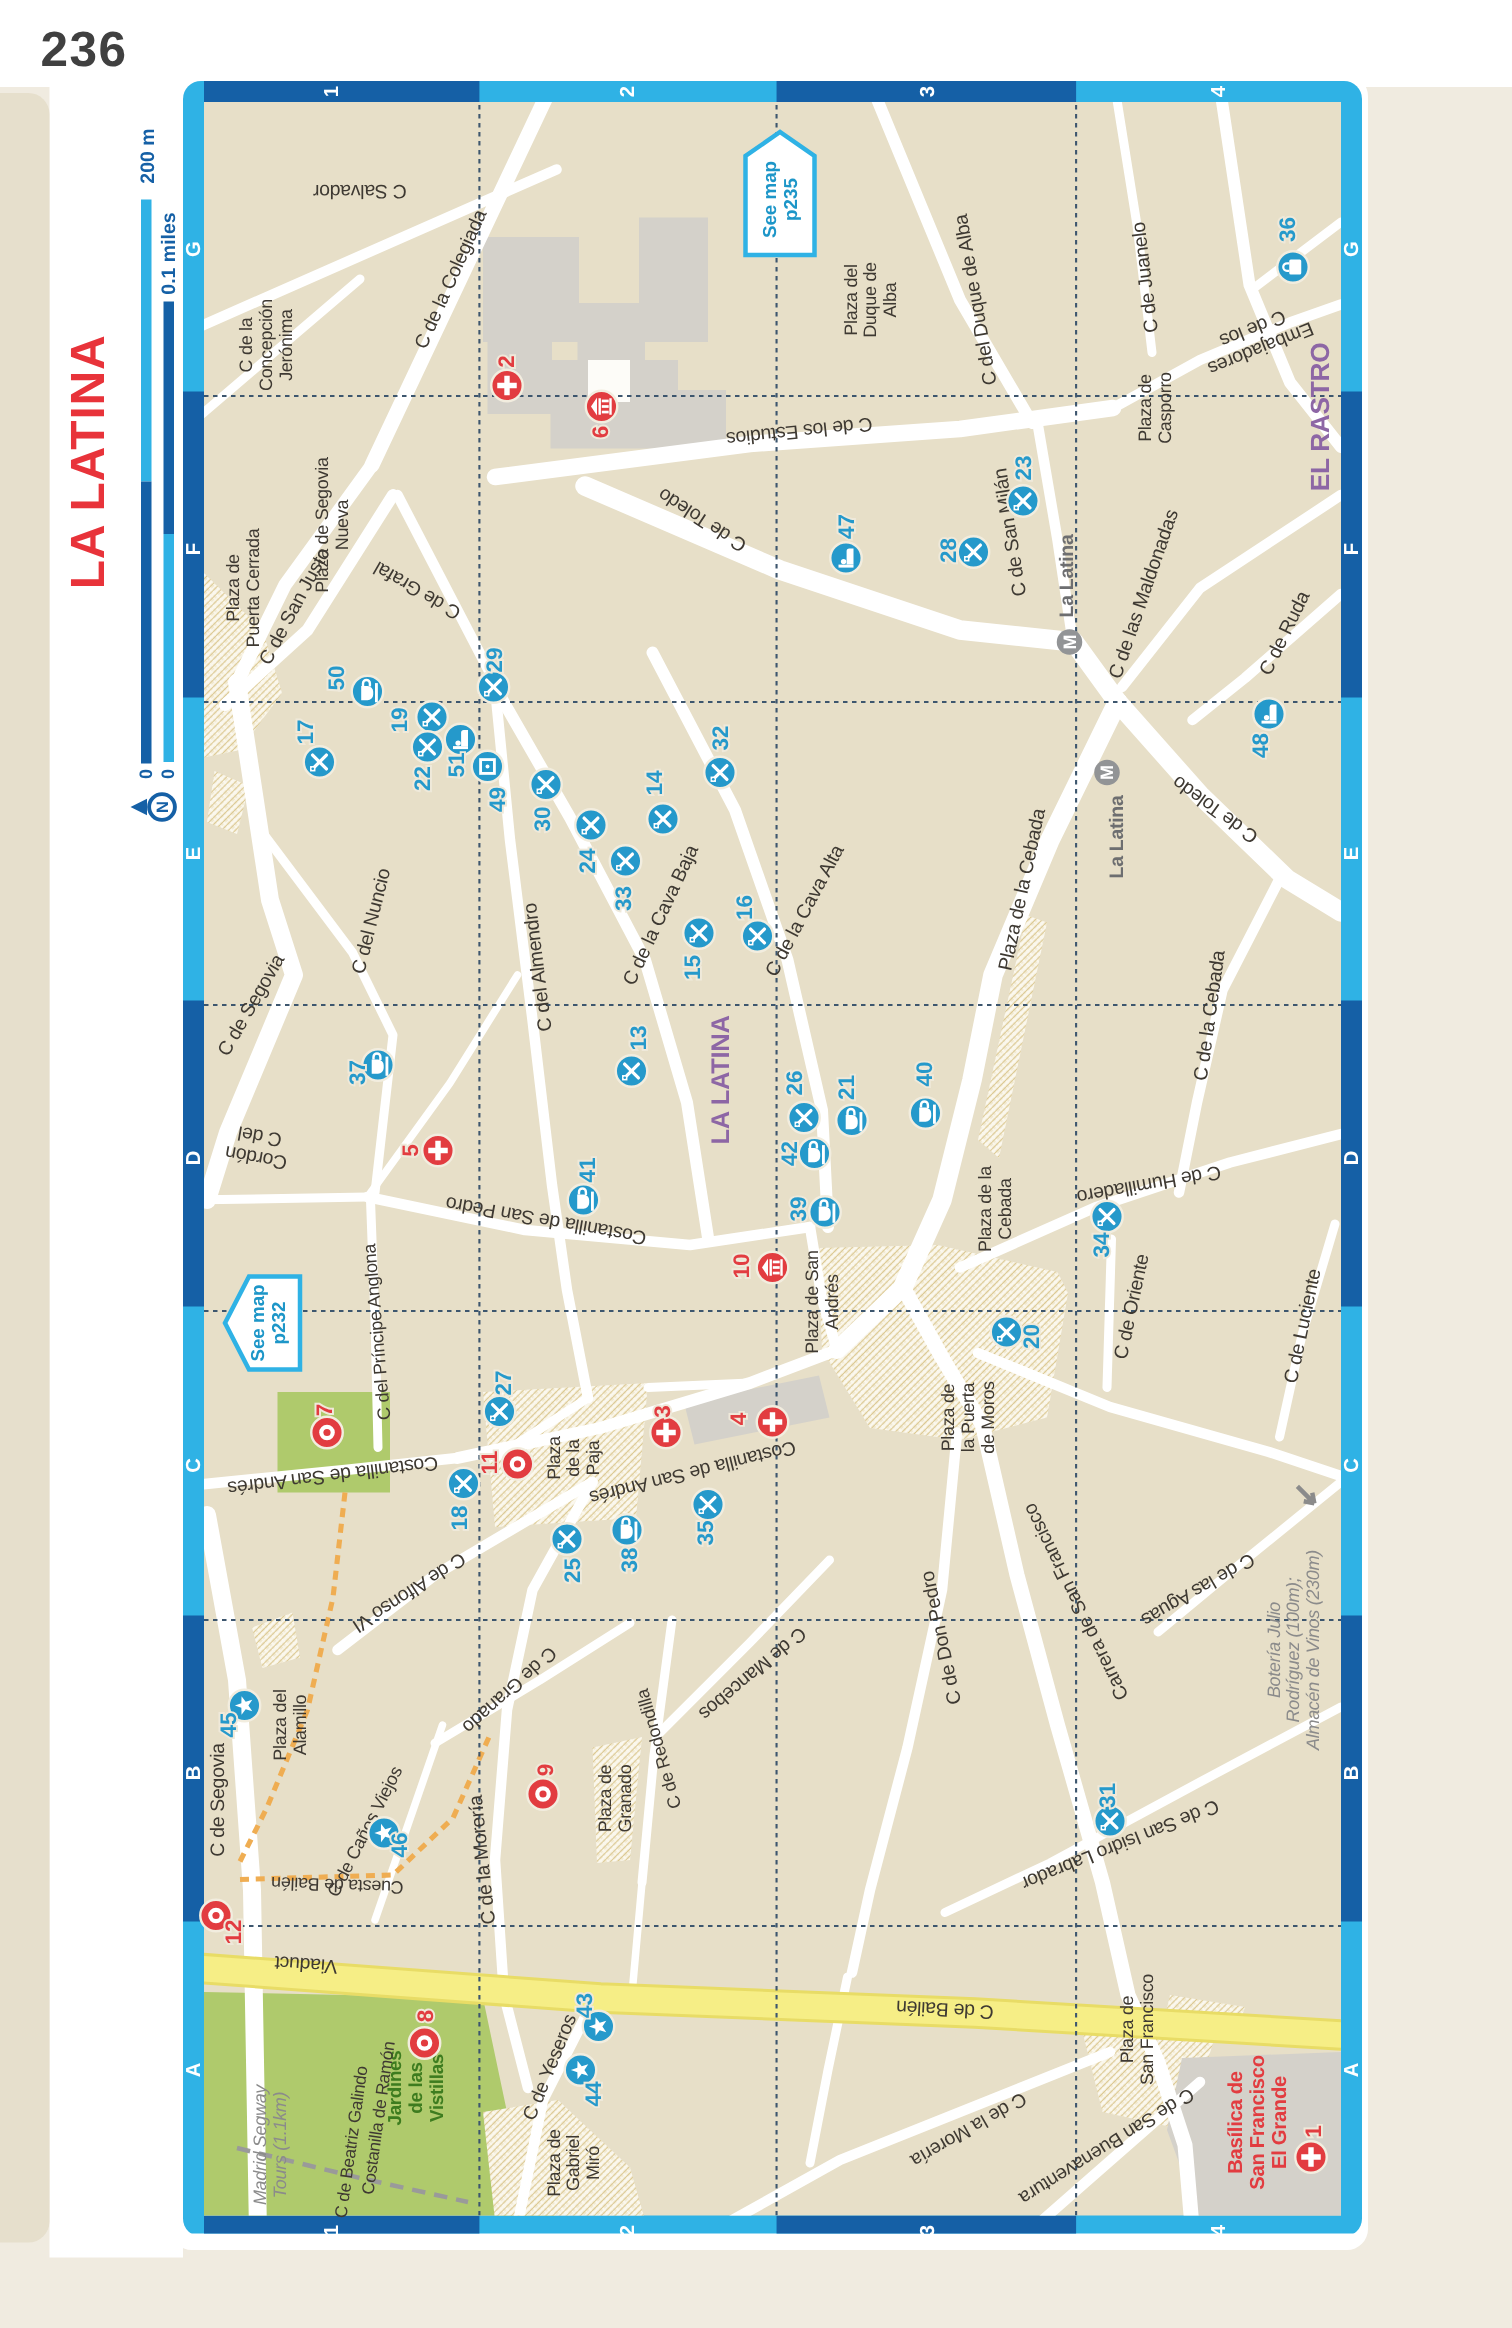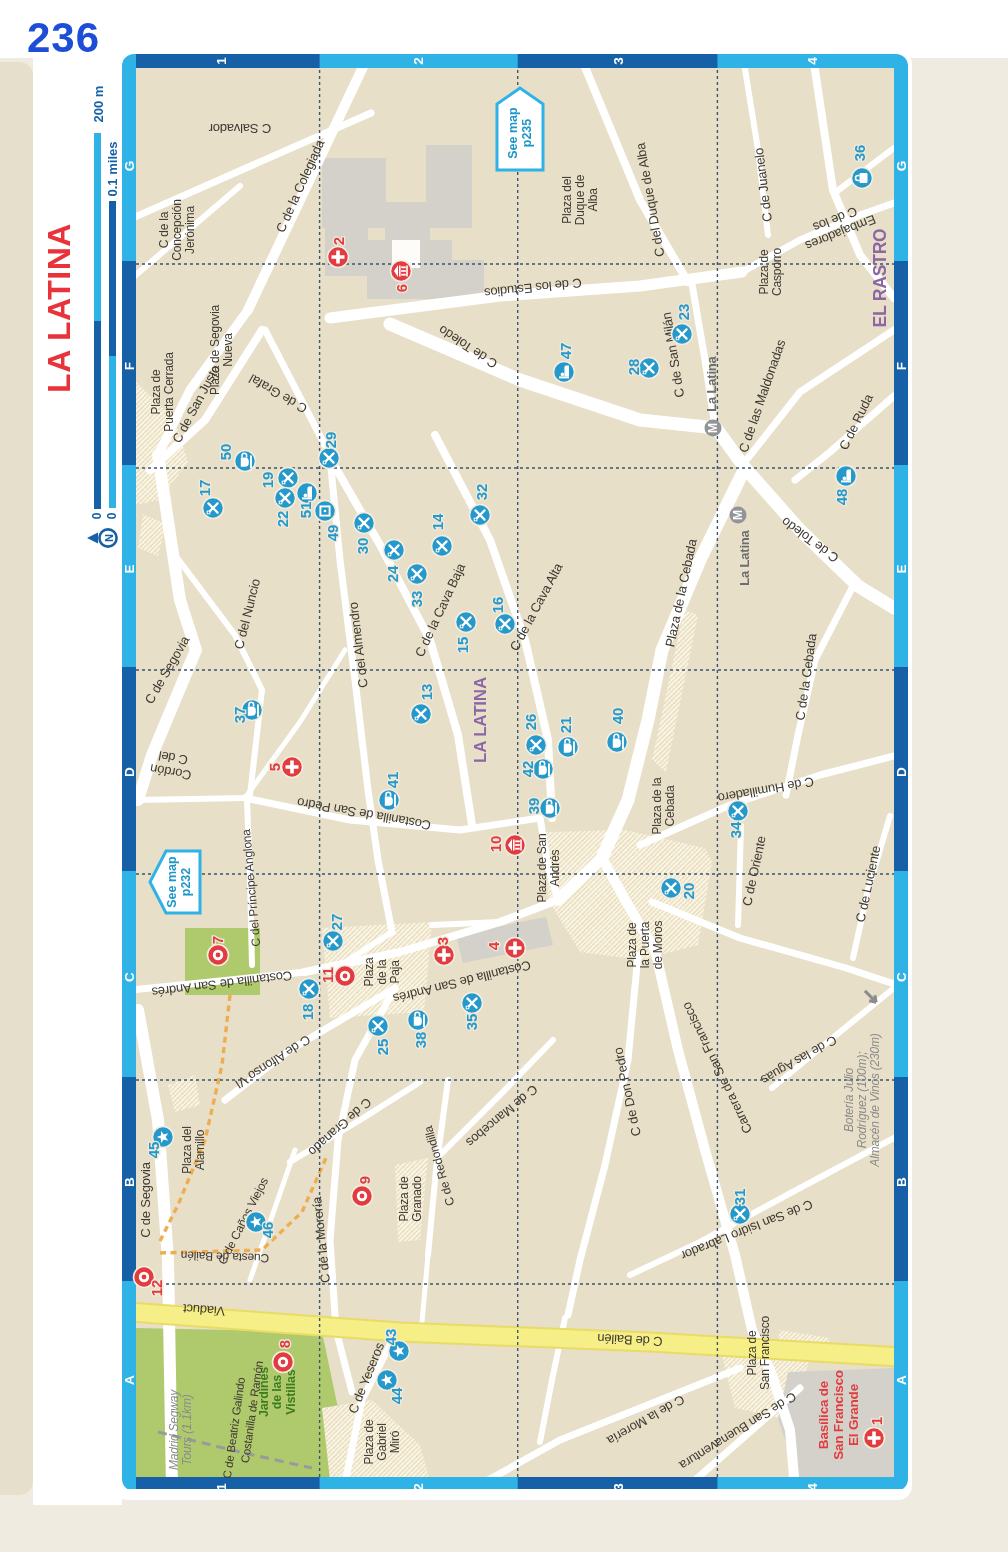--- a/index.html
+++ b/index.html
@@ -3,21 +3,21 @@
 <style>
 html,body{margin:0;padding:0;}
 body{width:1008px;height:1552px;position:relative;background:#f0ebe0;font-family:"Liberation Sans",sans-serif;overflow:hidden;}
 .abs{position:absolute;}
 </style></head>
 <body>
 <div class="abs" style="left:0;top:0;width:1008px;height:58px;background:#ffffff;"></div>
 <div class="abs" style="left:33px;top:0;width:89px;height:1505px;background:#ffffff;"></div>
 <div class="abs" style="left:114px;top:50px;width:798px;height:1450px;background:#ffffff;border-radius:14px;"></div>
 <div class="abs" style="left:0;top:62px;width:33px;height:1433px;background:#e6dfcc;border-radius:0 14px 14px 0;"></div>
-<div class="abs" style="left:27px;top:14px;font-size:42px;font-weight:bold;color:#1d4ed8;letter-spacing:1px;">236</div>
+<div class="abs" style="left:27px;top:14px;font-size:33px;font-weight:bold;color:#404040;letter-spacing:1px;">236</div>
 <div class="abs" style="left:59px;top:308px;transform:translate(-50%,-50%) rotate(-90deg);font-size:32px;font-weight:bold;color:#e8333a;letter-spacing:0.5px;white-space:nowrap;">LA LATINA</div>
 
 <div class="abs" style="left:94px;top:133px;width:7px;height:188px;background:#2fb2e5;"></div>
 <div class="abs" style="left:94px;top:321px;width:7px;height:188px;background:#1560a6;"></div>
 <div class="abs" style="left:109px;top:201px;width:7px;height:155px;background:#1560a6;"></div>
 <div class="abs" style="left:109px;top:356px;width:7px;height:152px;background:#2fb2e5;"></div>
 <div class="abs" style="left:98px;top:104px;transform:translate(-50%,-50%) rotate(-90deg);font-size:13px;font-weight:bold;color:#1560a6;white-space:nowrap;">200 m</div>
 <div class="abs" style="left:112px;top:169px;transform:translate(-50%,-50%) rotate(-90deg);font-size:13px;font-weight:bold;color:#1560a6;white-space:nowrap;">0.1 miles</div>
 <div class="abs" style="left:97px;top:516px;transform:translate(-50%,-50%) rotate(-90deg);font-size:12px;font-weight:bold;color:#1560a6;">0</div>
 <div class="abs" style="left:112px;top:516px;transform:translate(-50%,-50%) rotate(-90deg);font-size:12px;font-weight:bold;color:#1560a6;">0</div>

